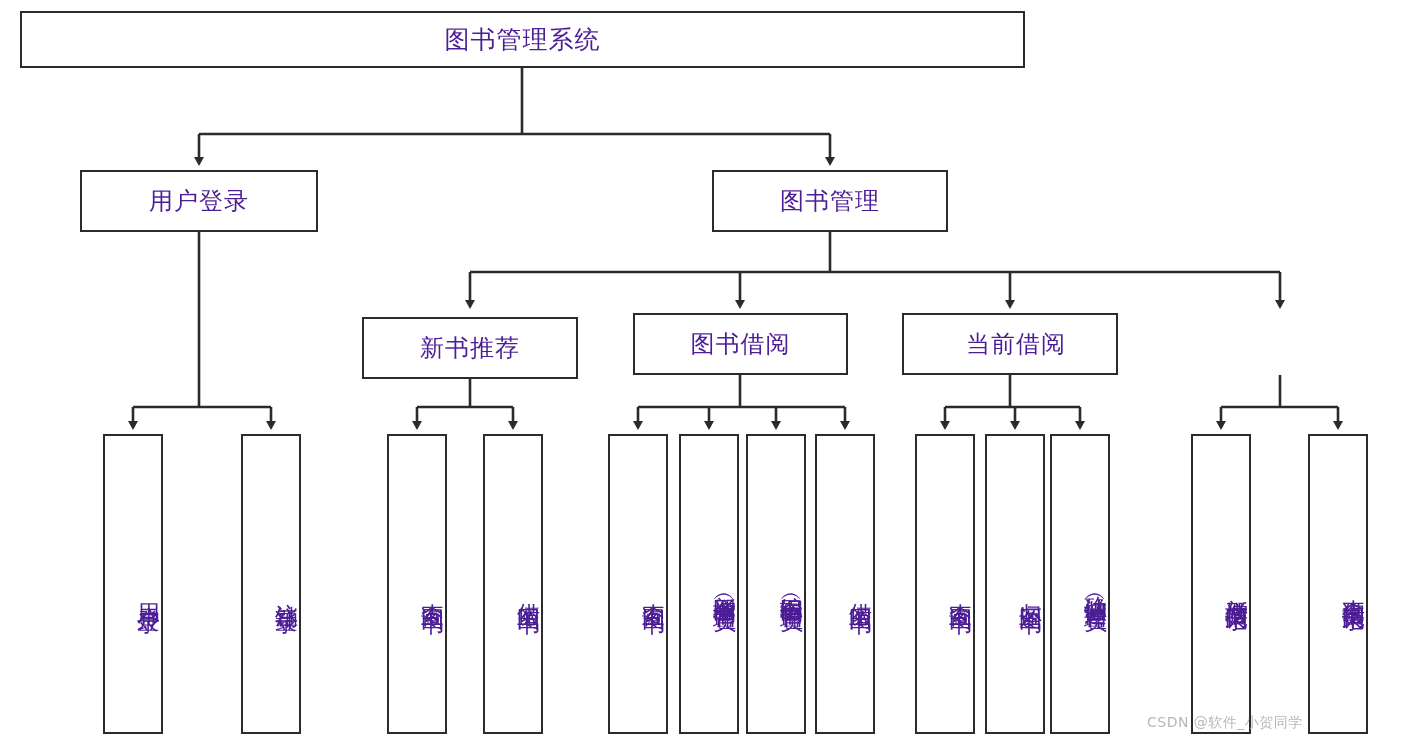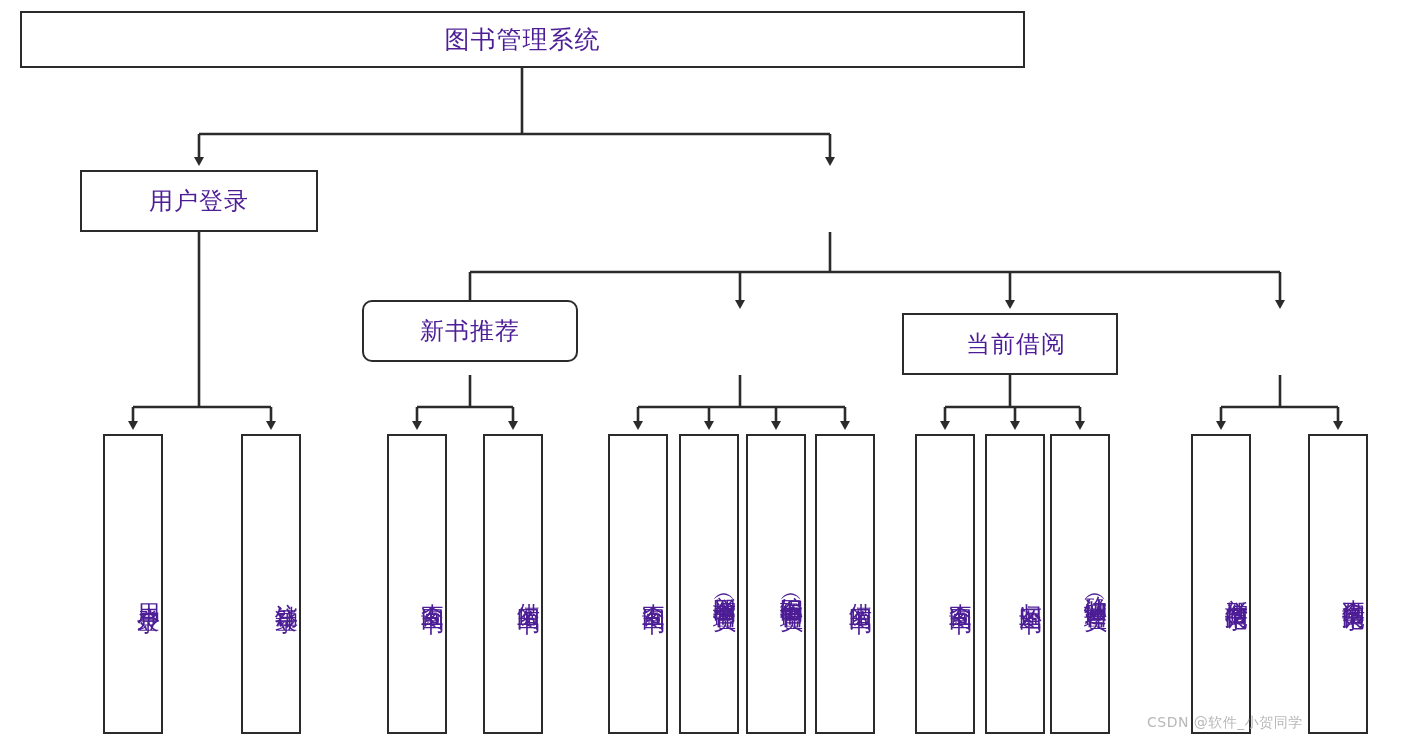--- a/index.html
+++ b/index.html
@@ -125,23 +125,29 @@
     </g>
   </svg>
 
   <div class="node horiz" id="title-node" style="left:20px; top:11px; width:1005px; height:57px;">
     <span class="node-label">图书管理系统</span>
   </div>
 
   <div class="node horiz" style="left:80px; top:170px; width:238px; height:62px;">
     <span class="node-label">用户登录</span>
   </div>
+  <div class="node horiz" style="left:712px; top:170px; width:236px; height:62px;">
+    <span class="node-label">图书管理</span>
+  </div>
 
-  <div class="node horiz" style="left:362px; top:300px; width:216px; height:62px;border-radius:10px;">
+  <div class="node horiz" style="left:362px; top:317px; width:216px; height:62px;">
     <span class="node-label">新书推荐</span>
+  </div>
+  <div class="node horiz" style="left:633px; top:313px; width:215px; height:62px;">
+    <span class="node-label">图书借阅</span>
   </div>
   <div class="node horiz" style="left:902px; top:313px; width:216px; height:62px;padding-left:12px;">
     <span class="node-label">当前借阅</span>
   </div>
 
   <div class="node vert" style="left:103px; top:434px; width:60px; height:300px;">
     <span class="node-label">用户登录</span>
   </div>
   <div class="node vert" style="left:241px; top:434px; width:60px; height:300px;">
     <span class="node-label">注销登录</span>

